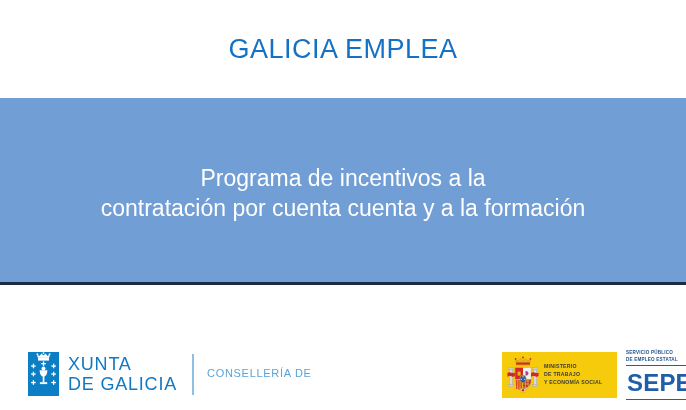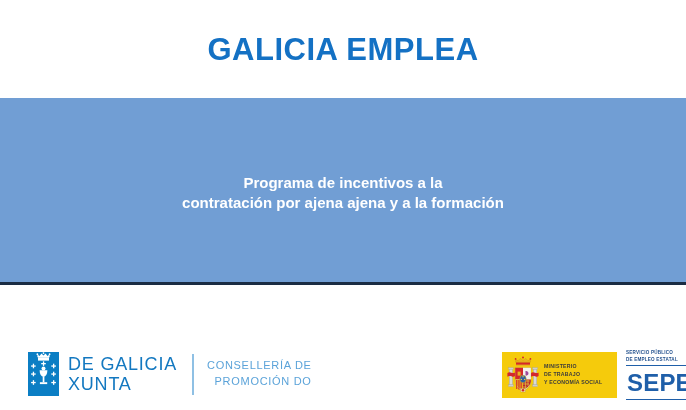--- a/index.html
+++ b/index.html
@@ -21,22 +21,22 @@
     left: 0;
     top: 0;
     width: 686px;
     height: 98px;
     background: #ffffff;
     display: flex;
     align-items: center;
     justify-content: center;
   }
   .header-title {
-    font-size: 31px;
-    font-weight: bold;
+    font-size: 27px;
+    font-weight: normal;
     color: #1471c4;
     letter-spacing: 0.5px;
     line-height: 1;
     white-space: nowrap;
   }
 
   
   .banner {
     position: absolute;
     left: 0;
@@ -47,22 +47,22 @@
     box-sizing: border-box;
     border-bottom: 3px solid #1b2c43;
     display: flex;
     align-items: center;
     justify-content: center;
   }
   .banner-text {
     width: 640px;
     text-align: center;
     color: #ffffff;
-    font-size: 15px;
-    font-weight: bold;
+    font-size: 23px;
+    font-weight: normal;
     line-height: 1.32;
     padding-top: 6px;
   }
   .banner-line {
     display: block;
     white-space: nowrap;
   }
 
   
   .footer {
@@ -192,21 +192,21 @@
 </head>
 <body>
 
 <div class="header">
   <div class="header-title">GALICIA EMPLEA</div>
 </div>
 
 <div class="banner">
   <div class="banner-text">
     <span class="banner-line">Programa de incentivos a la</span>
-    <span class="banner-line">contratación por ajena ajena y a la formación</span>
+    <span class="banner-line">contratación por cuenta cuenta y a la formación</span>
   </div>
 </div>
 
 <div class="footer">
 
   <div class="xunta-block">
 
     <div class="shield">
       <svg width="31" height="44" viewBox="0 0 31 44" aria-hidden="true">
         <rect x="0" y="0" width="31" height="44" fill="#0b7ec4"></rect>
@@ -253,29 +253,28 @@
           </g>
           <g transform="translate(15.5,11.6)">
             <rect x="-0.6" y="-2.3" width="1.3" height="4.6"></rect>
             <rect x="-2.3" y="-0.6" width="4.6" height="1.3"></rect>
           </g>
         </g>
       </svg>
     </div>
 
     <div class="xunta-words">
+      <span>XUNTA</span>
       <span>DE GALICIA</span>
-      <span>XUNTA</span>
     </div>
 
     <div class="divider"></div>
 
     <div class="consellaria">
       <span>CONSELLERÍA DE</span>
-      <span>PROMOCIÓN DO</span>
     </div>
   </div>
 
   <div class="gov-block">
 
     <div class="ministry">
       <div class="coat">
         <svg width="36" height="40" viewBox="0 0 36 40" aria-hidden="true">
 
           <g>

